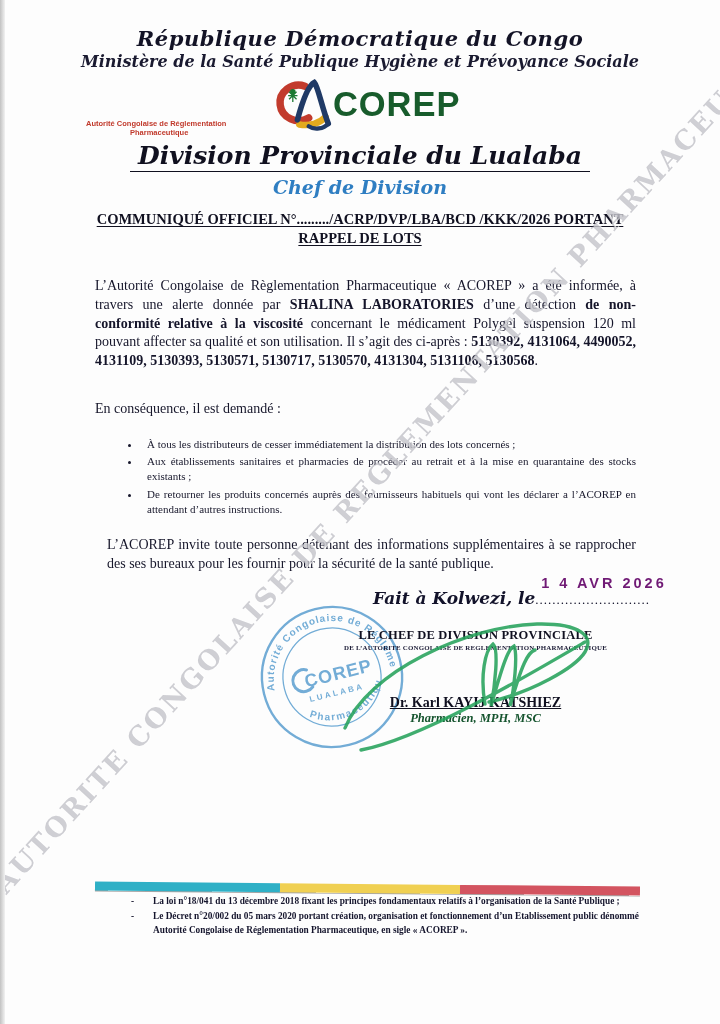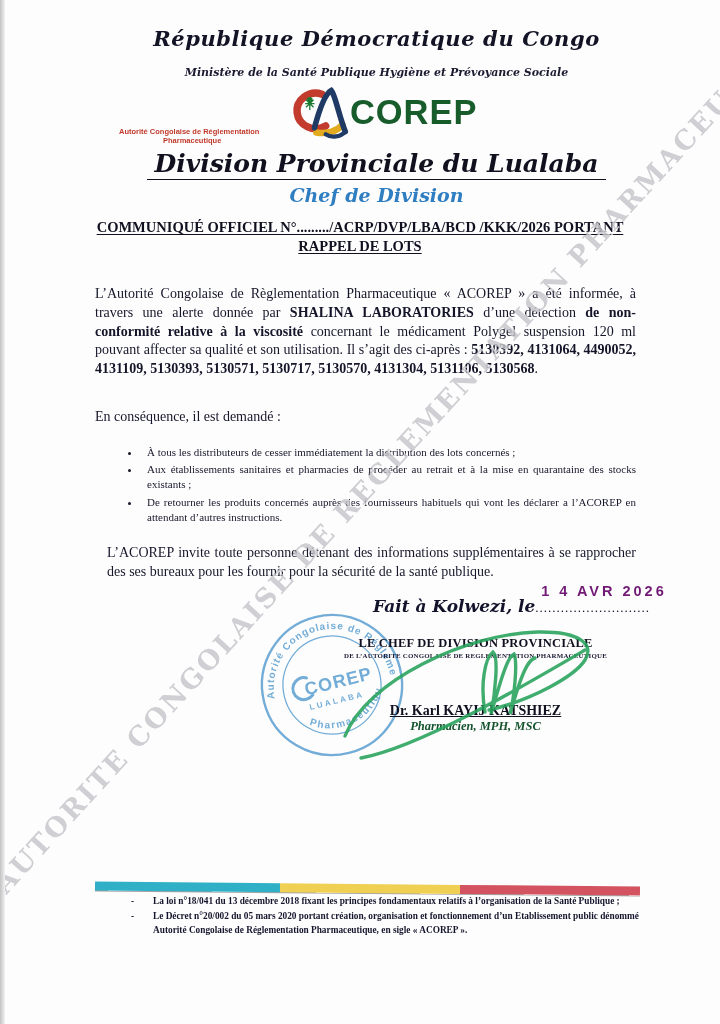--- a/index.html
+++ b/index.html
@@ -7,28 +7,28 @@
   .page {
     position:relative; width:720px; height:1024px; margin:0 auto;
     background:#fdfdfd; overflow:hidden; color:#17172b;
   }
   .page::before {
     content:""; position:absolute; left:0; top:0; bottom:0; width:5px;
     background:linear-gradient(90deg,#c2c2c2,#f2f2f2); z-index:8;
   }
 
   
-  .hdr { text-align:center; padding-top:26px;padding-left:33px; }
+  .hdr { text-align:center; padding-top:26px; }
   .republic {
     font-family:"DejaVu Serif", serif; font-style:italic; font-weight:bold;
     font-size:21px; color:#131326; letter-spacing:.6px;
   }
   .ministry {
     font-family:"DejaVu Serif", serif; font-style:italic; font-weight:bold;
-    font-size:11px; color:#1a1a30; margin-top:15px;
+    font-size:16px; color:#1a1a30; margin-top:1px;
   }
   .logo-wrap { margin-top:4px; line-height:0; }
   .logo-sub {
     font-family:"Liberation Sans", sans-serif; font-weight:bold;
     font-size:7.5px; color:#c0392b; line-height:1.2; margin-top:-12px;
     padding-left:86px; text-align:left;
   }
   .division {
     display:inline-block; margin-top:4px;
     font-family:"DejaVu Serif", serif; font-style:italic; font-weight:bold;

